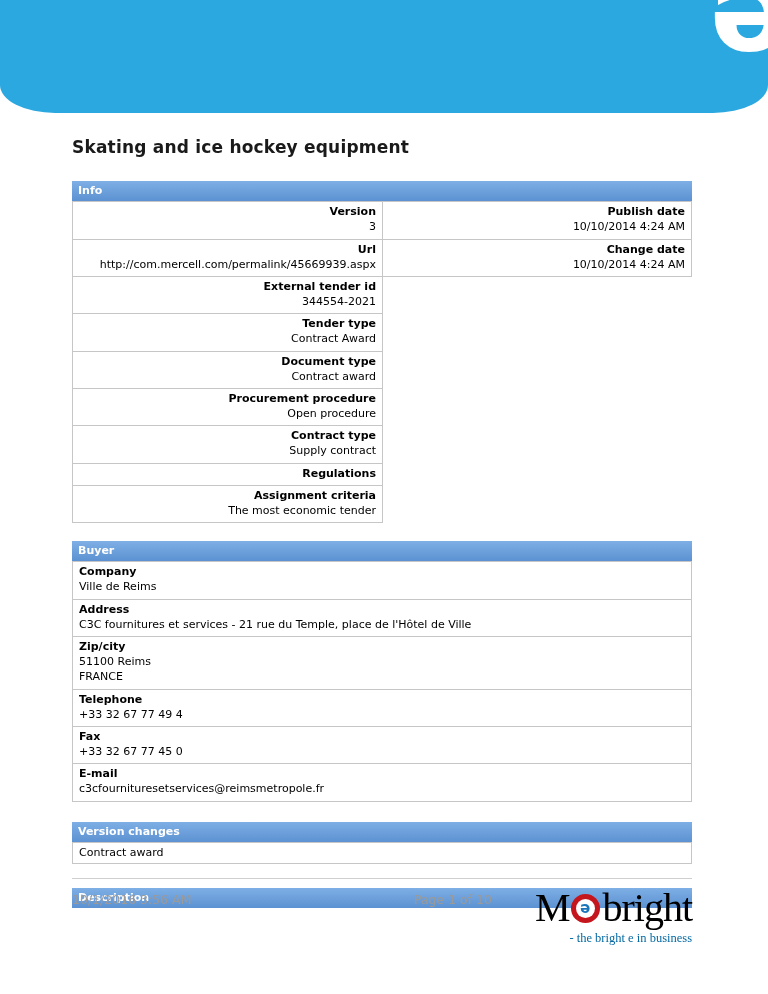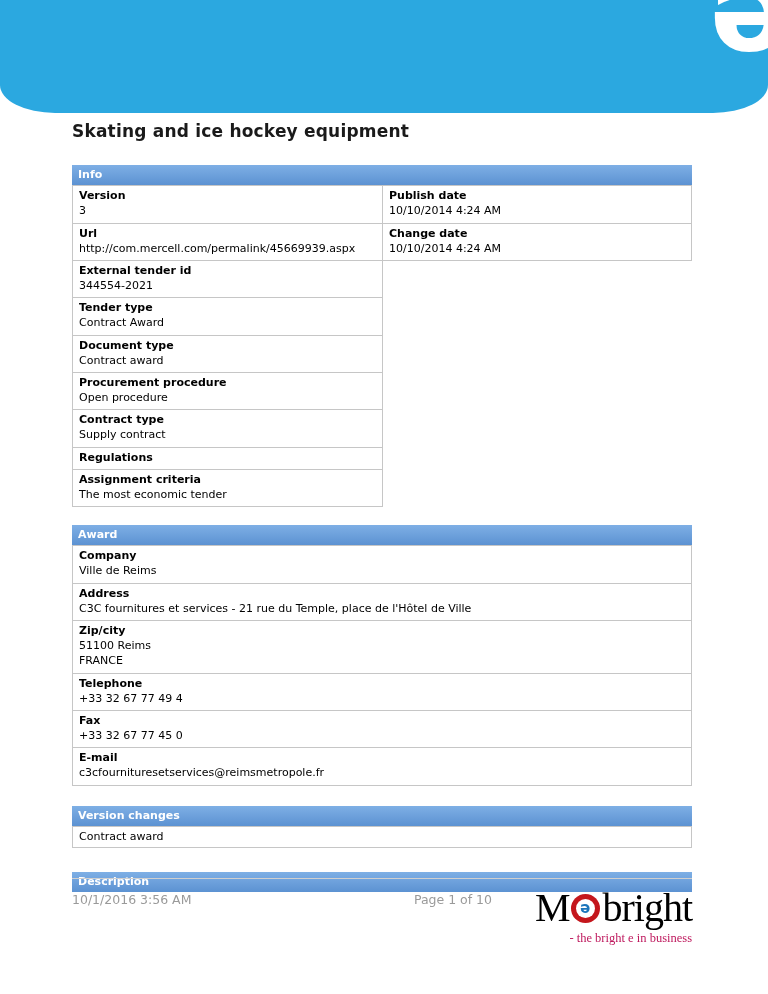--- a/index.html
+++ b/index.html
@@ -14,39 +14,39 @@
     background:#2BA8E0;
     border-radius:0 0 55px 55px / 0 0 28px 28px;
     overflow:hidden;
   }
   .e-mark {
     position:absolute; top:-34px; right:-22px;
     font-size:120px; font-weight:bold; color:#ffffff; line-height:1;
     transform:rotate(180deg);
     font-family:"DejaVu Sans", sans-serif;
   }
-  .content { position:absolute; left:72px; width:620px; top:97px; }
+  .content { position:absolute; left:72px; width:620px; top:113px; }
   .page-title {
     margin-top:24px; font-size:17px; font-weight:bold; color:#1a1a1a;
     letter-spacing:0.2px;
   }
   .section { margin-top:24px; }
   .section-hd {
     background:linear-gradient(#7EAFE5, #5C92D2);
     color:#ffffff; font-size:11px; font-weight:bold;
     padding:3px 6px 4px; line-height:1.2;
   }
   .cell {
     border:1px solid #c6c6c6; background:#ffffff;
     padding:2px 6px 4px; font-size:11px; line-height:1.38;
   }
   .cell + .cell { margin-top:-1px; }
   .lbl { font-weight:bold; color:#000; }
   .val { color:#000; white-space:pre-line; }
-  .info-grid { display:flex; align-items:flex-start; }
+  .info-grid { display:flex; align-items:flex-start;text-align:right; }
   .col-left  { width:311px; }
   .col-right { flex:1; margin-left:-1px; }
   .vc-cell { border:1px solid #c6c6c6; padding:3px 6px 4px; font-size:11px; margin-top:0; }
   .sec-buyer { margin-top:18px; }
   .sec-vc { margin-top:20px;border-radius:15px; }
   .sec-desc { }
   
   .footer {
     position:absolute; left:72px; width:620px; top:878px;
     border-top:1px solid #cfcfcf; padding-top:9px;
@@ -69,21 +69,21 @@
   .logo-e-inner {
     width:19px; height:19px; border-radius:50%; background:#ffffff;
     display:flex; align-items:center; justify-content:center;
   }
   .logo-e-glyph {
     font-family:"DejaVu Sans", sans-serif; font-weight:bold;
     font-size:15px; color:#1B75BB; transform:rotate(180deg); line-height:1;
   }
   .tagline {
     margin-top:3px; font-family:"Liberation Serif", serif;
-    font-size:12.5px; color:#be185d; text-align:right;
+    font-size:12.5px; color:#0369a1; text-align:right;
   }
 </style>
 </head>
 <body>
 
 <div class="page">
 
   <div class="band">
     <div class="e-mark">e</div>
   </div>
@@ -139,21 +139,21 @@
           </div>
           <div class="cell">
             <div class="lbl">Change date</div>
             <div class="val">10/10/2014 4:24 AM</div>
           </div>
         </div>
       </div>
     </div>
 
     <div class="section sec-buyer">
-      <div class="section-hd">Award</div>
+      <div class="section-hd">Buyer</div>
       <div>
         <div class="cell">
           <div class="lbl">Company</div>
           <div class="val">Ville de Reims</div>
         </div>
         <div class="cell">
           <div class="lbl">Address</div>
           <div class="val">C3C fournitures et services - 21 rue du Temple, place de l'Hôtel de Ville</div>
         </div>
         <div class="cell">

